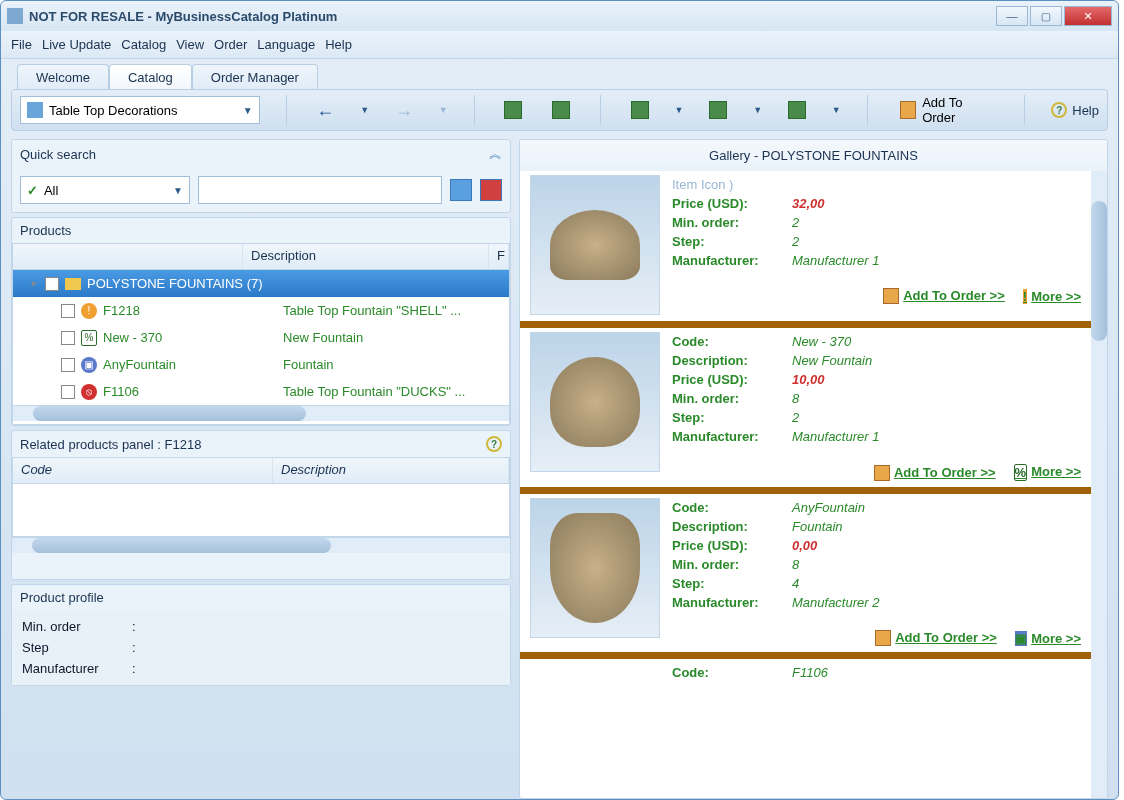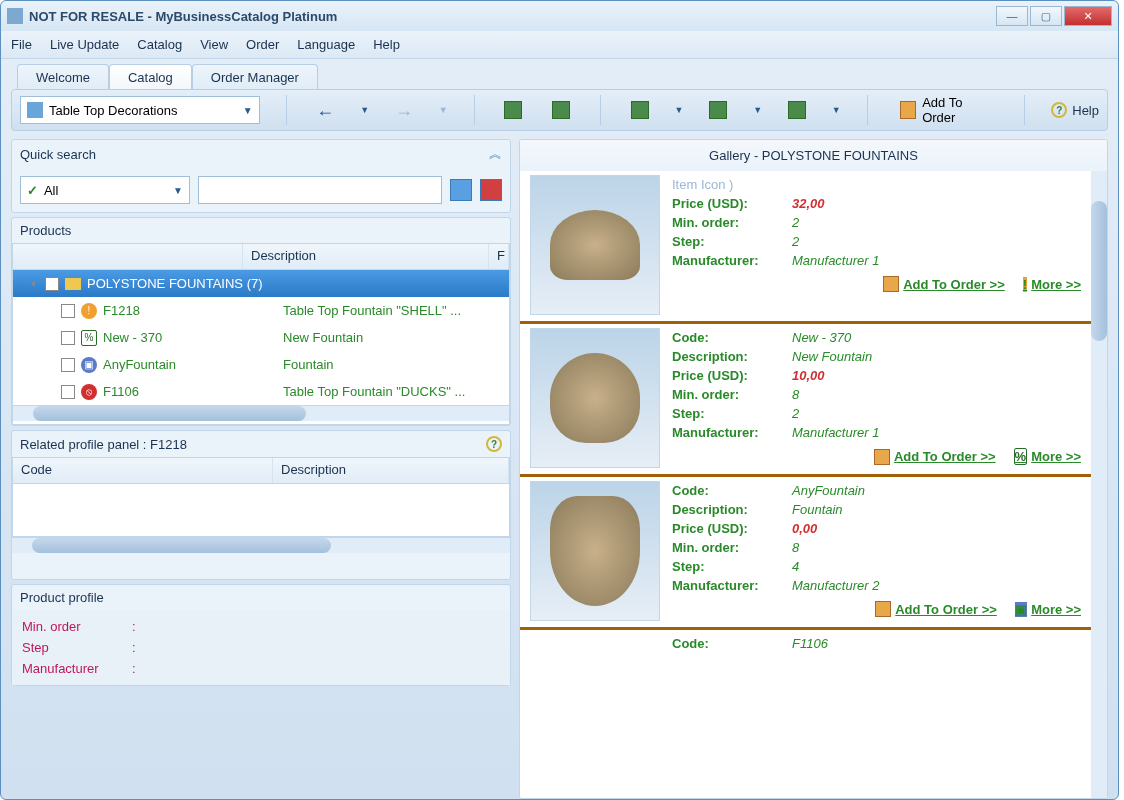--- a/index.html
+++ b/index.html
@@ -7,21 +7,21 @@
 
 .window { width: 1119px; height: 800px; background: linear-gradient(#e4eef8, #d0e0f0); border: 1px solid #5a8fc0; border-radius: 6px; display: flex; flex-direction: column; }
 
 .titlebar { height: 30px; background: linear-gradient(#eaf2fa, #d6e6f4); display: flex; align-items: center; padding: 0 6px; border-radius: 6px 6px 0 0; }
 .titlebar .title-icon { width: 16px; height: 16px; background: #7da9d0; margin-right: 6px; }
 .titlebar .title-text { font-weight: bold; color: #2b4a6a; flex: 1; }
 .win-btns { display: flex; gap: 2px; }
 .win-btn { width: 32px; height: 20px; background: linear-gradient(#f2f7fc, #d6e6f4); border: 1px solid #9ab7d4; display: flex; align-items: center; justify-content: center; font-size: 11px; color: #3a5f85; }
 .win-close { width: 48px; background: linear-gradient(#e56a6a, #c23030); color: #fff; }
 
-.menubar { height: 28px; background: linear-gradient(#eaf2fa, #dce9f5); display: flex; align-items: center; padding: 0 10px; gap: 18px; border-bottom: 1px solid #c2d6ea; }
+.menubar { height: 28px; background: linear-gradient(#eaf2fa, #dce9f5); display: flex; align-items: center; padding: 0 10px; gap: 10px; border-bottom: 1px solid #c2d6ea; }
 .menubar span { color: #1a3250; cursor: default; }
 
 .tabbar { height: 30px; display: flex; align-items: flex-end; padding-left: 16px; }
 .tab { padding: 5px 18px 4px; background: linear-gradient(#eef5fb, #e0ecf7); border: 1px solid #b8cee4; border-bottom: none; border-radius: 4px 4px 0 0; color: #1a3250; }
 .tab.active { background: linear-gradient(#fff, #f2f7fc); }
 
 .toolbar { height: 42px; background: linear-gradient(#e4eef8, #d0e0f0); border: 1px solid #b8cee4; margin: 0 10px; display: flex; align-items: center; padding: 0 8px; gap: 22px; border-radius: 4px; justify-content: flex-end; }
 .tb-sep { width: 1px; height: 30px; background: #b8cee4; margin: 0 4px; }
 .combo { height: 28px; width: 260px; background: #fff; border: 1px solid #a0bdda; display: flex; align-items: center; padding: 0 6px; }
 .combo .ci { width: 16px; height: 16px; background: #6aa5da; margin-right: 6px; }
@@ -57,44 +57,44 @@
 .trow .rico { width: 16px; height: 16px; margin-right: 6px; background: #888; border-radius: 50%; display: inline-flex; align-items: center; justify-content: center; font-size: 10px; color: #fff; }
 .rico.warn { background: #f0a030; } .rico.pct { background: #fff; border: 1px solid #2a6a2a; color: #2a6a2a; border-radius: 2px; }
 .rico.ship { background: #5a7aca; } .rico.stop { background: #d03030; }
 .trow .c1 { width: 180px; color: #2a8a2a; } .trow.sel .c1 { color: #fff; }
 .trow .c2 { flex: 1; color: #2a8a2a; }
 .hscroll { height: 16px; background: #e0ecf7; border-top: 1px solid #c2d6ea; }
 .hscroll .thumb { width: 55%; height: 100%; background: linear-gradient(#c4d8ec,#a4c0dc); border-radius: 8px; margin-left: 20px; }
 
 .related { height: 150px; margin-top: 4px; }
 .related-body { height: 80px; background: #fff; border: 1px solid #c2d6ea; }
-.rel-th { display: flex; background: linear-gradient(#f0f6fb, #e0ecf7); height: 26px; border-bottom: 1px solid #c2d6ea; }
+.rel-th { display: flex; background: linear-gradient(#f0f6fb, #e0ecf7); height: 26px; border-bottom: 1px solid #c2d6ea; font-style: italic; }
 
 .profile { margin-top: 4px; }
 .profile-body { background: #e8f0f8; padding: 6px 10px; }
-.prow { display: flex; padding: 3px 0; color: #be185d; }
+.prow { display: flex; padding: 3px 0; color: #0f172a; }
 .prow .plabel { width: 110px; }
 
 .rightpane { flex: 1; display: flex; flex-direction: column; border: 1px solid #c2d6ea; border-radius: 3px; overflow: hidden; position: relative; }
 .gal-h { text-align: center; padding: 8px; color: #1a3250; background: linear-gradient(#f4f8fc, #eaf2fa); font-weight: normal; }
 .gallery { flex: 1; overflow: hidden; background: #fff; display: flex; }
 .gal-items { flex: 1; overflow: hidden; }
 .vscroll { width: 16px; background: #e0ecf7; position: relative; }
 .vscroll .thumb { width: 100%; height: 140px; background: linear-gradient(90deg,#c4d8ec,#a4c0dc); border-radius: 8px; margin-top: 30px; }
 
-.gitem { display: flex; padding: 4px 10px 6px; border-bottom: 3px solid #a16207; }
+.gitem { display: flex; padding: 4px 10px 6px; border-bottom: 7px solid #a16207; }
 .gimg { width: 130px; height: 140px; background: linear-gradient(#bcd4e8, #e6eef6); border: 1px solid #c2d6ea; display: flex; align-items: center; justify-content: center; }
 .gimg .obj { width: 90px; height: 90px; background: radial-gradient(#c8b08a,#8a7a5a); border-radius: 50% 50% 40% 40%; }
 .gdetails { flex: 1; padding-left: 12px; }
 .gdrow { display: flex; padding: 2px 0; }
 .gdrow .gl { width: 120px; color: #2a8a2a; font-weight: bold; }
 .gdrow .gv { color: #2a8a2a; font-style: italic; }
 .gdrow .gv.red { color: #d03030; font-weight: bold; }
 .gactions { display: flex; justify-content: flex-end; gap: 18px; padding-top: 6px; align-items: center; }
-.gact { color: #2a8a2a; font-weight: bold; text-decoration: underline; display: flex; align-items: center; gap: 4px; }
+.gact { color: #2a8a2a; font-weight: bold; text-decoration: underline; display: flex; gap: 4px; margin-top: 12px; }
 .gact .aico { width: 16px; height: 16px; background: #e8a84a; border: 1px solid #a86a2a; }
 
 .statusbar { height: 24px; background: linear-gradient(#eaf2fa, #d6e6f4); border-top: 1px solid #c2d6ea; display: flex; align-items: center; justify-content: flex-end; padding: 0 12px; color: #1a3250; }
 </style>
 </head>
 <body>
 
 <div class="window">
 
   <div class="titlebar">
@@ -228,21 +228,21 @@
             <span class="c2">Table Top Fountain "DUCKS"   ...</span>
           </div>
           <div class="hscroll">
               <div class="thumb"></div>
             </div>
         </div>
       </div>
 
       <div class="panel related">
         <div class="panel-h">
-          <span>Related profile panel : F1218</span>
+          <span>Related products panel : F1218</span>
           <span class="collapse">
               <span class="help-icon">?</span>
             </span>
         </div>
         <div class="related-body">
           <div class="rel-th">
             <div class="th" style="width:260px">Code</div>
             <div class="th" style="flex:1">Description</div>
           </div>
         </div>

